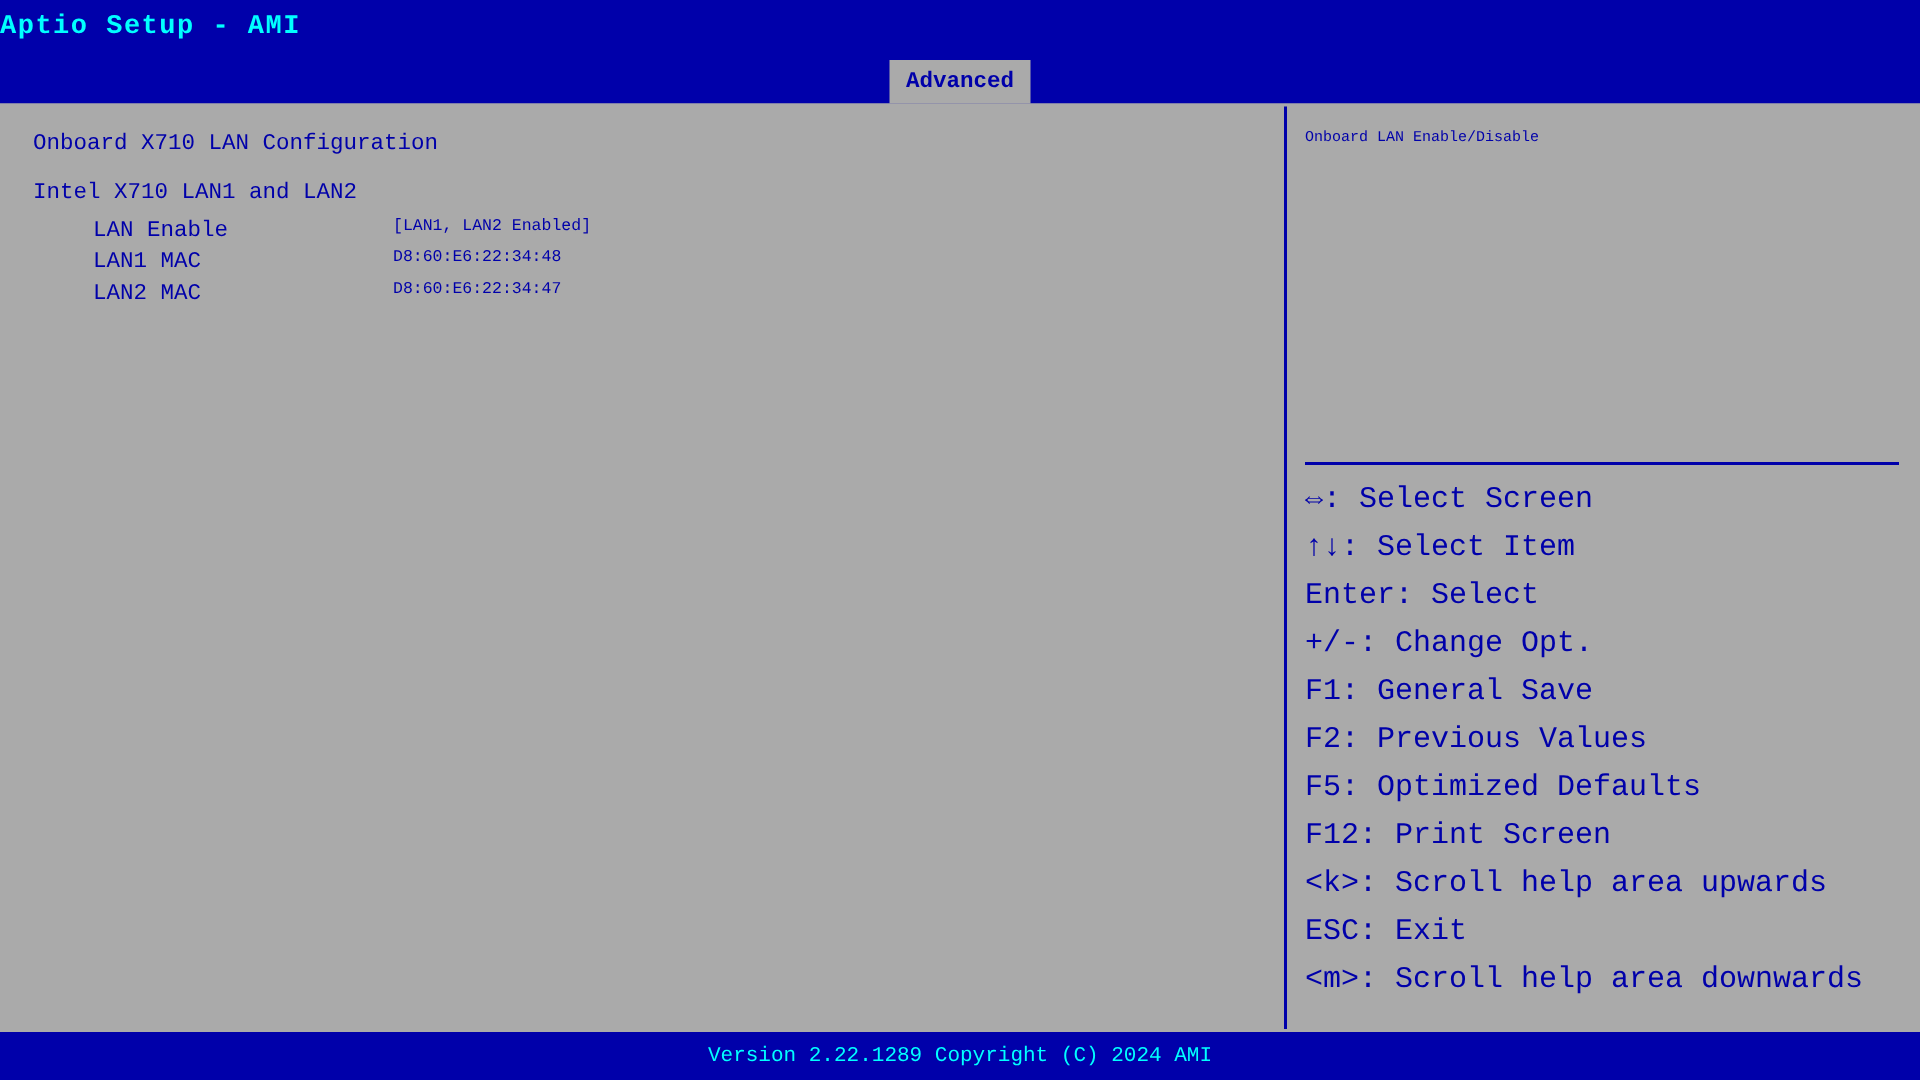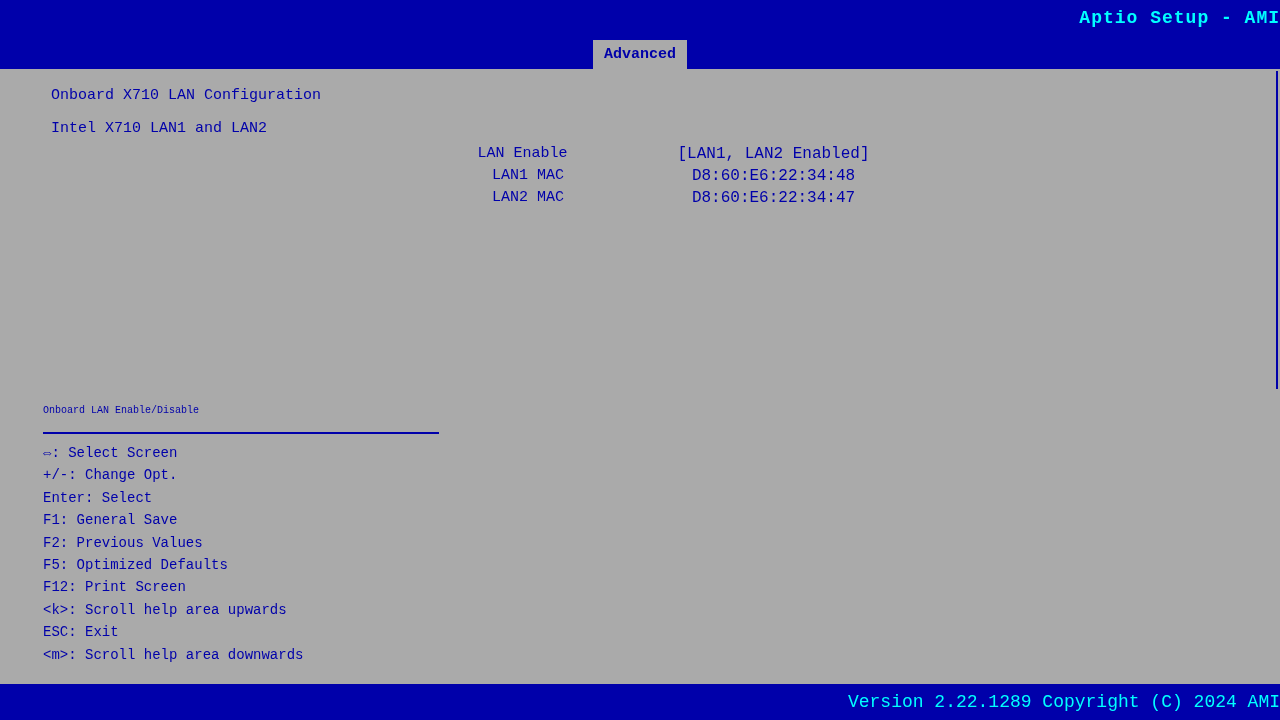--- a/index.html
+++ b/index.html
@@ -20,21 +20,21 @@
       width: 1280px;
       height: 720px;
       display: flex;
       flex-direction: column;
     }
 
     
     #title-bar {
       background-color: #0000aa;
       color: #00ffff;
-      text-align: right;
+      text-align: left;
       padding: 8px 0;
       font-size: 18px;
       font-weight: bold;
       letter-spacing: 1px;
     }
 
     
     #tab-bar {
       background-color: #0000aa;
       padding: 4px 0 0 0;
@@ -55,24 +55,23 @@
       background-color: #aaaaaa;
       color: #0000aa;
       font-weight: bold;
     }
 
     
     #main-content {
       flex: 1;
       background-color: #aaaaaa;
       display: flex;
-      flex-direction: column;
+      flex-direction: row;
       margin: 0;
       border: 2px solid #aaaaaa;
-      padding-left: 29px;
     }
 
     
     #left-panel {
       flex: 1;
       background-color: #aaaaaa;
       padding: 16px 20px;
       border-right: 2px solid #0000aa;
       color: #0000aa;
       font-size: 15px;
@@ -89,32 +88,31 @@
       font-size: 15px;
       color: #0000aa;
       margin-bottom: 8px;
     }
 
     .config-row {
       display: flex;
       flex-direction: row;
       margin-bottom: 4px;
       padding-left: 40px;
-      justify-content: center;
     }
 
     .config-label {
       color: #0000aa;
       font-size: 15px;
       min-width: 200px;
     }
 
     .config-value {
       color: #0000aa;
-      font-size: 16px;
+      font-size: 11px;
     }
 
     
     #right-panel {
       width: 420px;
       background-color: #aaaaaa;
       padding: 16px 12px;
       display: flex;
       flex-direction: column;
       color: #0000aa;
@@ -133,32 +131,32 @@
       margin: 8px 0;
     }
 
     #shortcuts-area {
       font-size: 14px;
       color: #0000aa;
       line-height: 1.6;
     }
 
     .shortcut-line {
+      font-size: 20px;
+      color: #0000aa;
+      white-space: nowrap;
+    }
+
+    
+    #footer {
+      background-color: #0000aa;
+      color: #00ffff;
+      text-align: center;
+      padding: 8px 0;
       font-size: 14px;
-      color: #0000aa;
-      white-space: nowrap;
-    }
-
-    
-    #footer {
-      background-color: #0000aa;
-      color: #00ffff;
-      text-align: right;
-      padding: 8px 0;
-      font-size: 18px;
     }
   </style>
 </head>
 <body>
 
 <div id="app">
 
   <div id="title-bar">
     <span>Aptio Setup - AMI</span>
   </div>
@@ -188,22 +186,23 @@
       </div>
     </div>
 
     <div id="right-panel">
       <div id="help-text-area">
         <span>Onboard LAN Enable/Disable</span>
       </div>
       <hr id="help-divider">
       <div id="shortcuts-area">
       <div class="shortcut-line">⇔: Select Screen</div>
+          <div class="shortcut-line">↑↓: Select Item</div>
+          <div class="shortcut-line">Enter: Select</div>
           <div class="shortcut-line">+/-: Change Opt.</div>
-          <div class="shortcut-line">Enter: Select</div>
           <div class="shortcut-line">F1: General Save</div>
           <div class="shortcut-line">F2: Previous Values</div>
           <div class="shortcut-line">F5: Optimized Defaults</div>
           <div class="shortcut-line">F12: Print Screen</div>
           <div class="shortcut-line">&lt;k&gt;: Scroll help area upwards</div>
           <div class="shortcut-line">ESC: Exit</div>
           <div class="shortcut-line">&lt;m&gt;: Scroll help area downwards</div>
         </div>
     </div>
 

